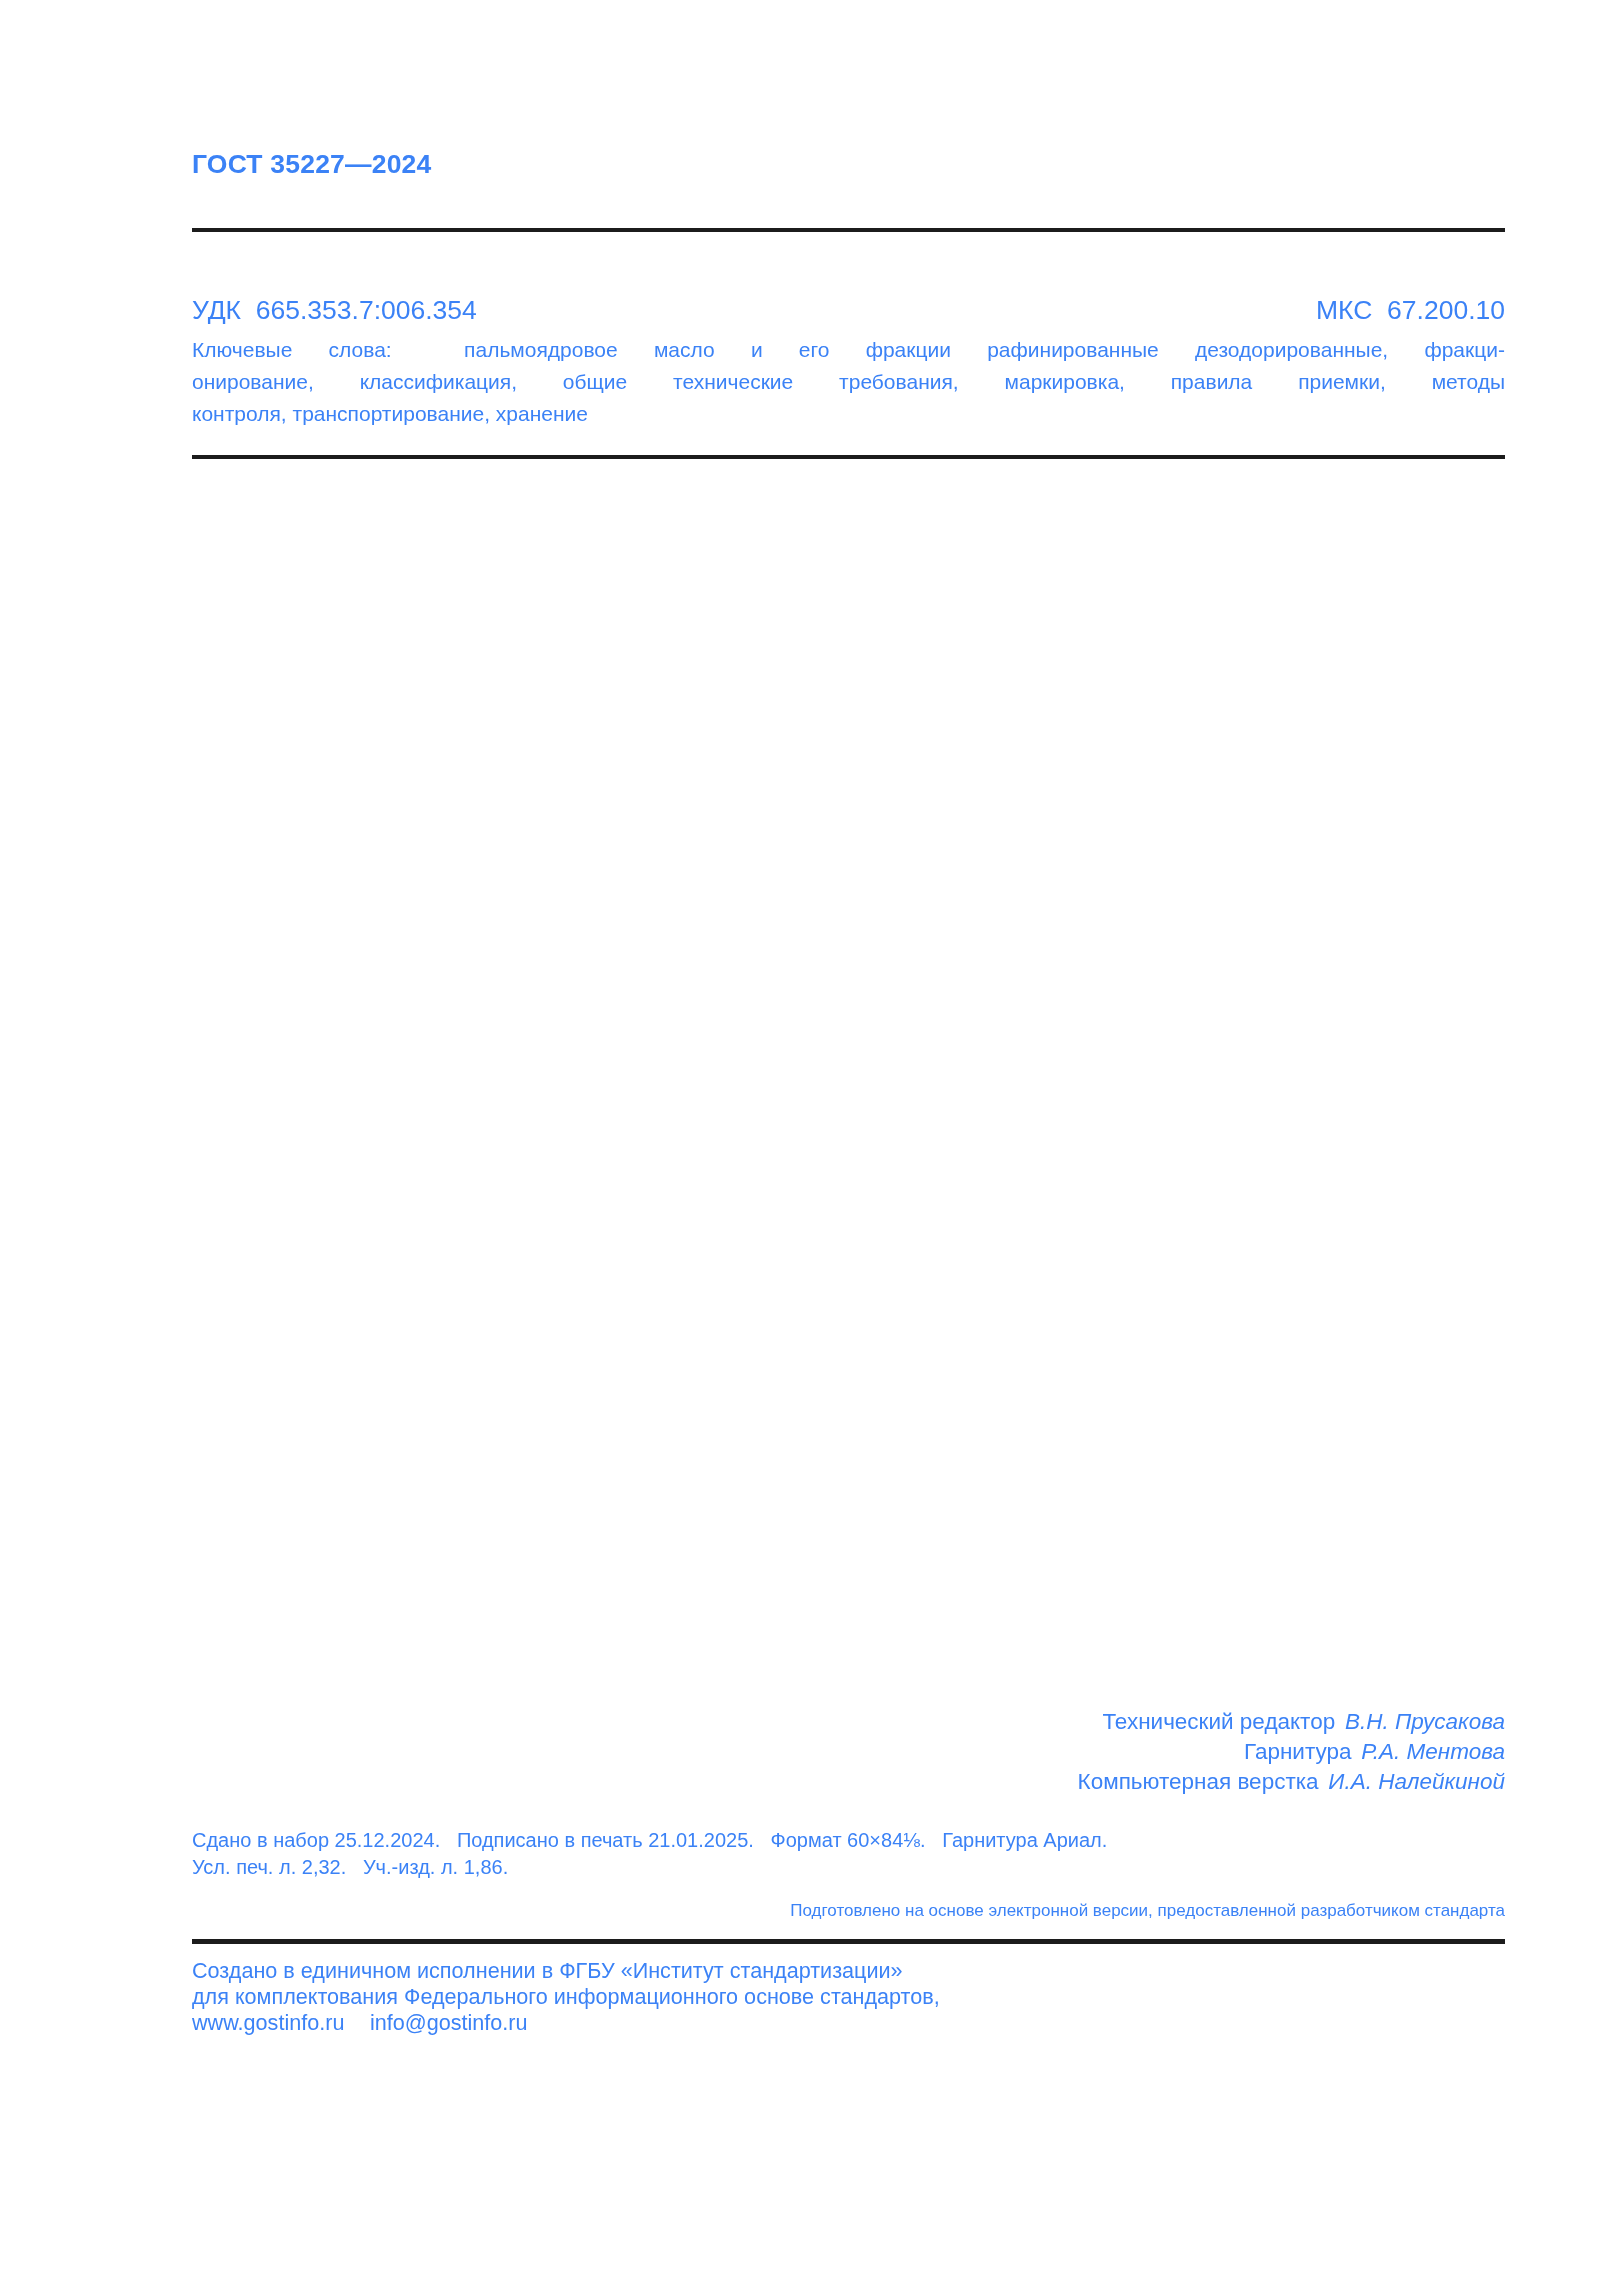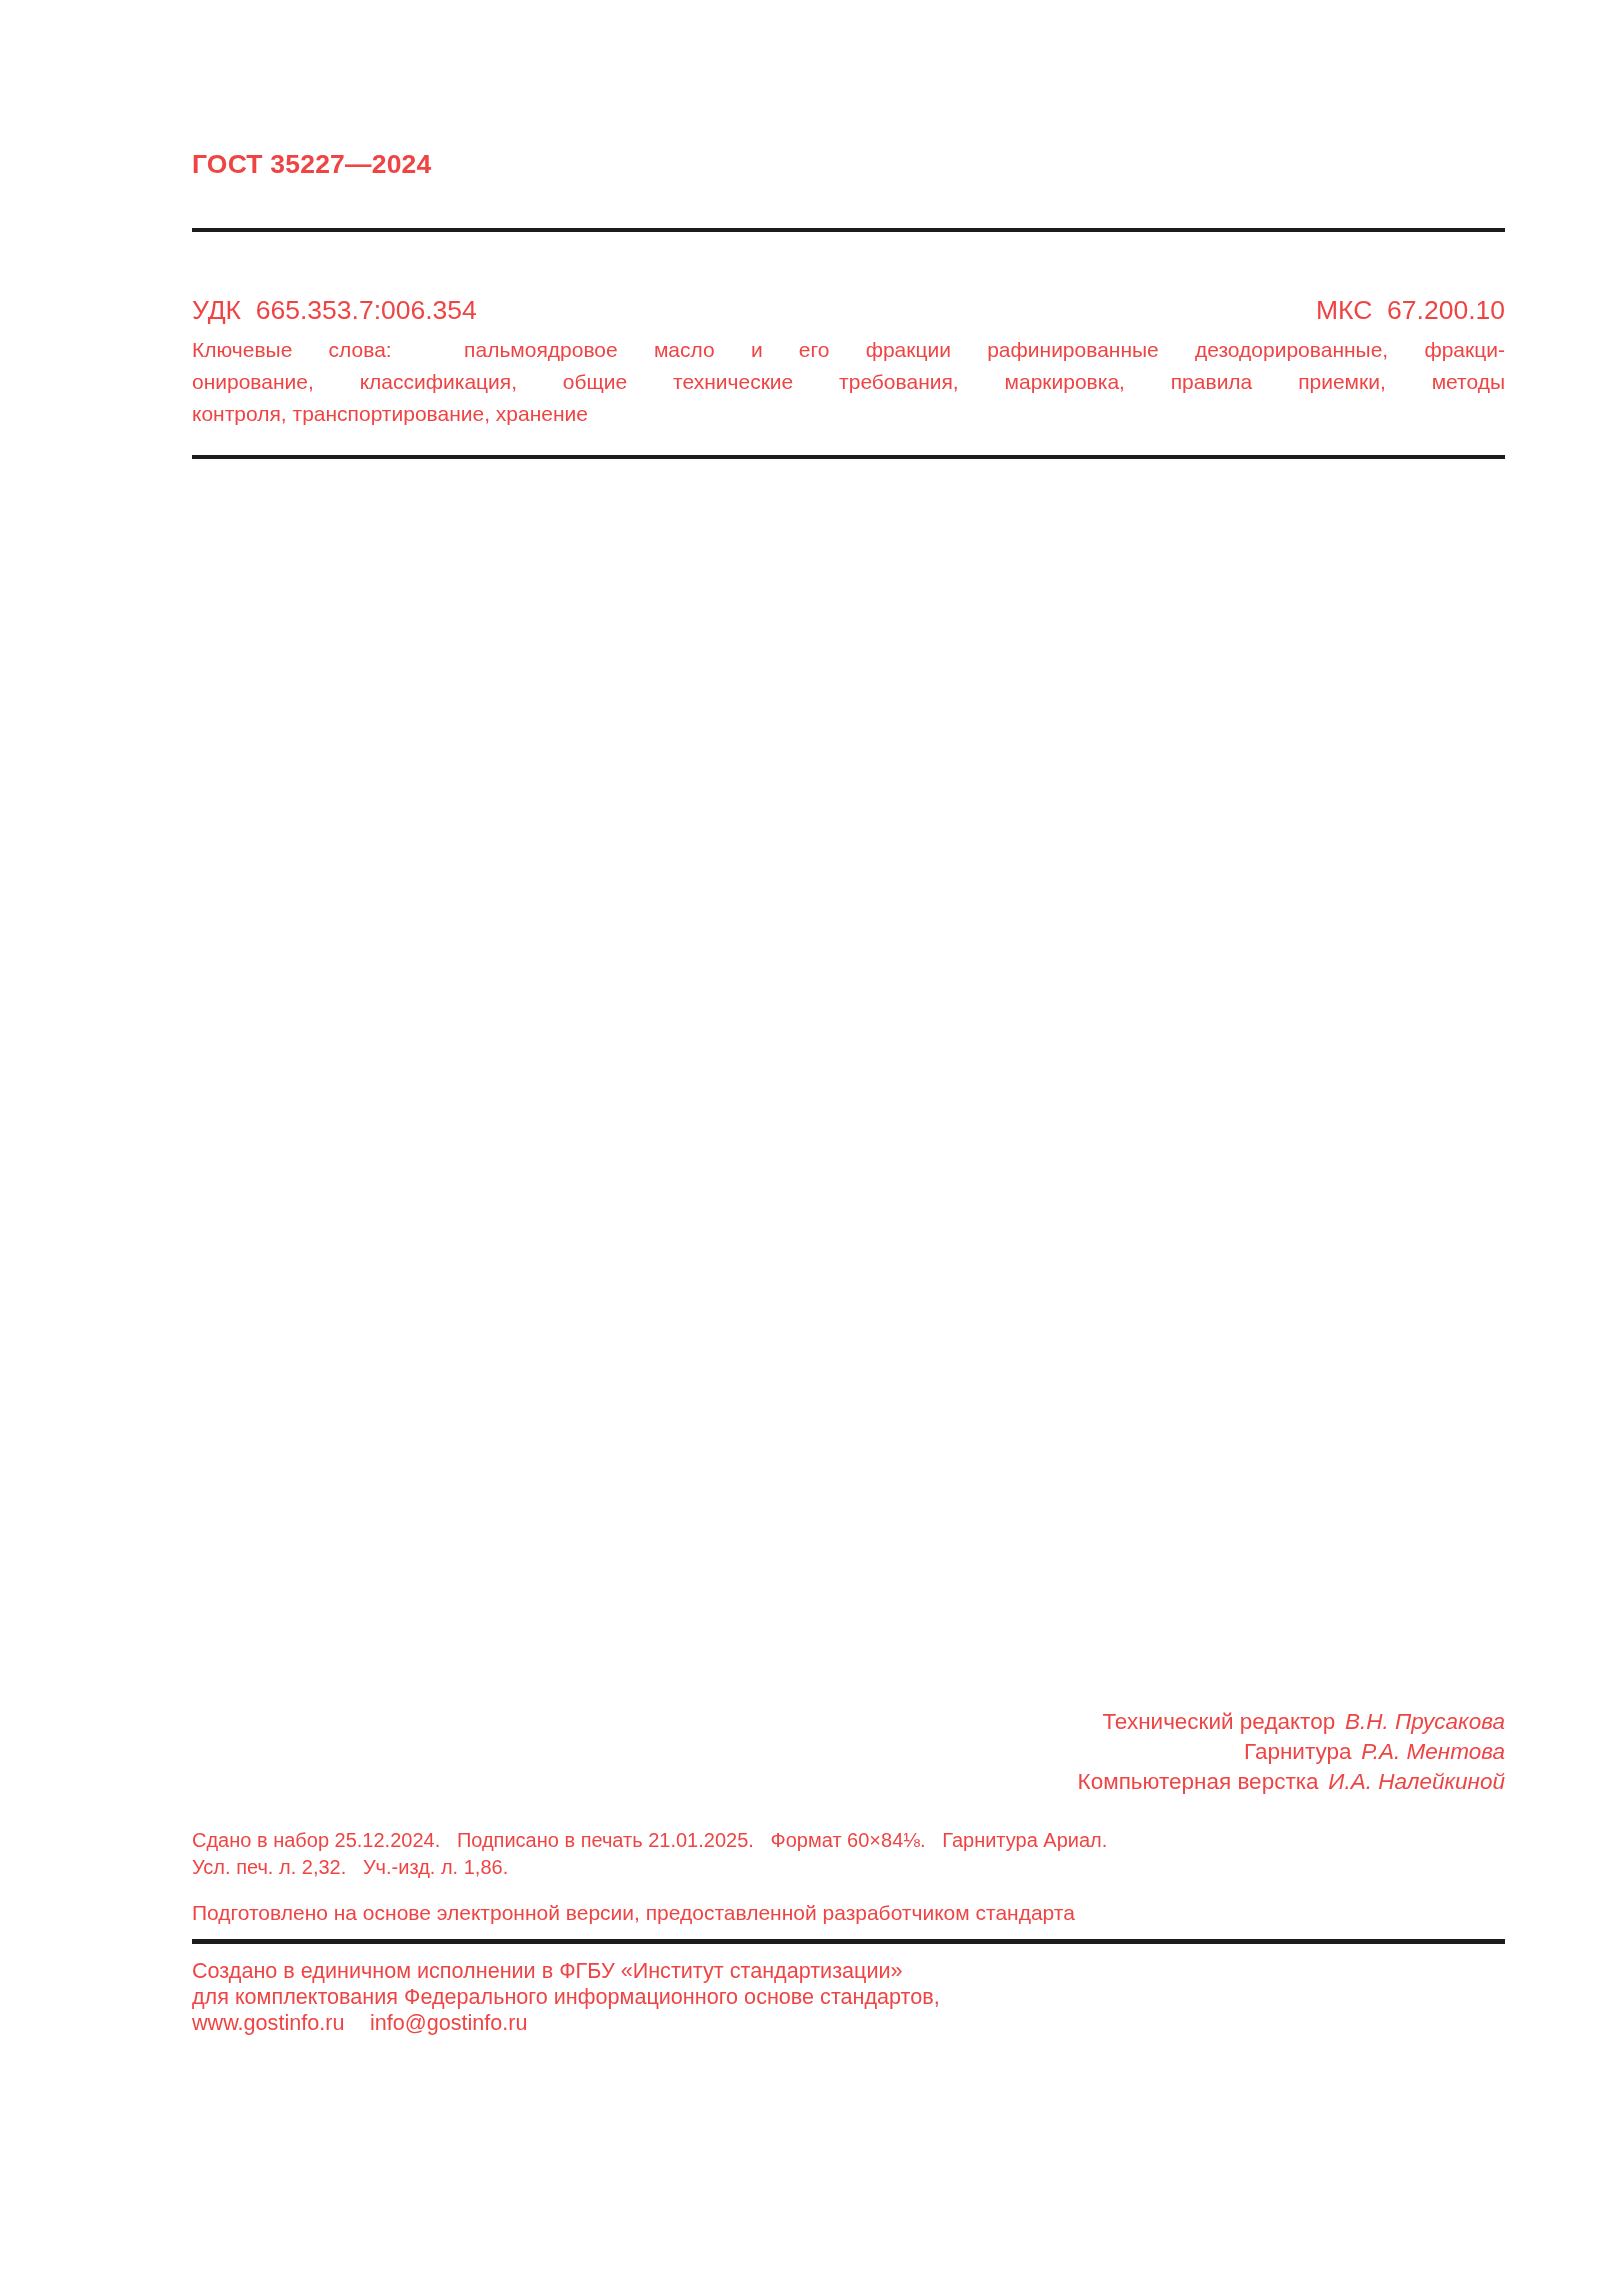--- a/index.html
+++ b/index.html
@@ -8,21 +8,21 @@
     padding: 0;
     background: #e8e8e8;
   }
   .page {
     position: relative;
     width: 1621px;
     height: 2293px;
     margin: 0 auto;
     background: #ffffff;
     font-family: "Liberation Sans", "DejaVu Sans", sans-serif;
-    color: #ef4444;
+    color: #3b82f6;
     overflow: hidden;
   }
   .content-col {
     position: absolute;
     left: 192px;
     width: 1313px;
   }
   
   .doc-header {
     top: 149px;
@@ -73,22 +73,22 @@
     margin-left: 9.8px;
   }
   .imprint {
     top: 1827px;
     text-align: left;
     font-size: 20px;
     line-height: 27.4px;
   }
   .prepared {
     top: 1901px;
-    text-align: left;
-    font-size: 21px;
+    text-align: right;
+    font-size: 17px;
   }
   .publisher {
     top: 1958px;
     text-align: left;
     font-size: 21.6px;
     line-height: 26px;
   }
   .contact-gap { display: inline-block; width: 25.5px; }
 </style>
 </head>

